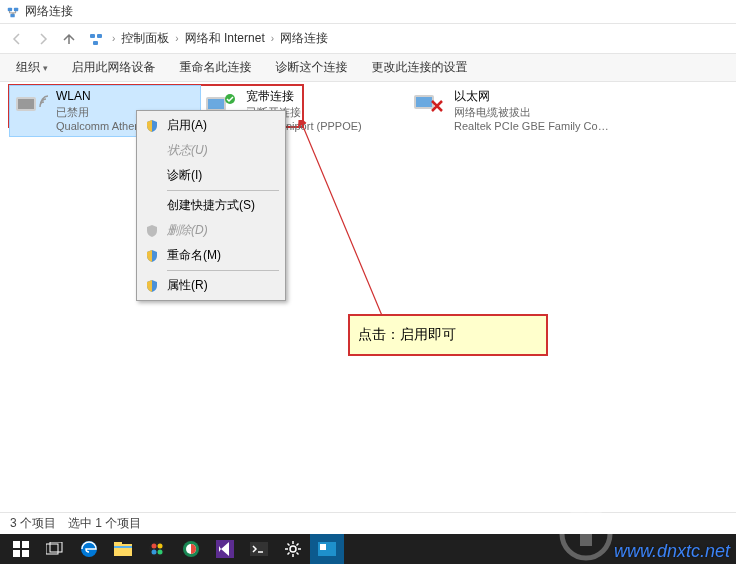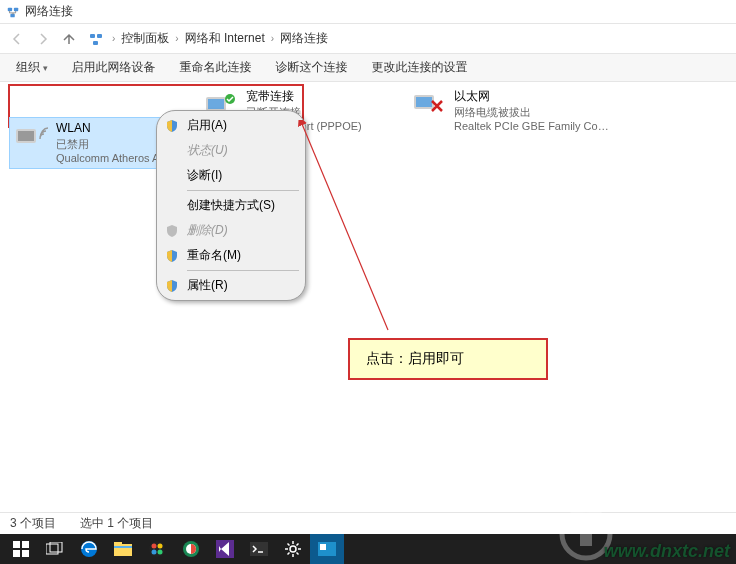--- a/index.html
+++ b/index.html
@@ -17,45 +17,45 @@
     .bc-item { color: #333; padding: 0 2px; cursor: pointer; }
     .bc-sep { color: #888; padding: 0 4px; cursor: pointer; font-size: 10px; }
     
     .toolbar { height: 28px; background: #f7f7f7; display: flex; align-items: center; padding: 0 8px; gap: 8px; border-bottom: 1px solid #e5e5e5; }
     .tb-item { padding: 3px 8px; color: #333; cursor: pointer; display: flex; align-items: center; }
     .tb-drop::after { content: "▾"; margin-left: 3px; font-size: 9px; color: #666; }
     
     .content { position: relative; height: 428px; background: #fff; }
     
     .conn-item { position: absolute; display: flex; align-items: flex-start; padding: 3px 4px; width: 190px; }
-    .conn-item.sel { background: #cce8ff; outline: 1px solid #99d1ff; margin-top: 32px; }
+    .conn-item.sel { background: #cce8ff; outline: 1px solid #99d1ff; }
     .conn-icon { width: 36px; height: 32px; margin-right: 6px; flex-shrink: 0; position: relative; }
     .conn-text { display: flex; flex-direction: column; line-height: 1.3; overflow: hidden; }
     .conn-name { color: #000; white-space: nowrap; }
     .conn-status { color: #6a6a6a; font-size: 11px; white-space: nowrap; }
     .conn-desc { color: #6a6a6a; font-size: 11px; white-space: nowrap; overflow: hidden; text-overflow: ellipsis; }
     
     .highlight { position: absolute; border: 2px solid #d03030; pointer-events: none; }
     
     .ctxmenu { position: absolute; background: #f0f0f0; border: 1px solid #a0a0a0; box-shadow: 2px 2px 4px rgba(0,0,0,0.3); width: 150px; padding: 2px; }
     .ctx-item { display: flex; align-items: center; padding: 4px 8px 4px 4px; cursor: pointer; }
     .ctx-item.disabled { color: #9a9a9a; cursor: default; font-style: italic; }
     .ctx-icon { width: 18px; height: 16px; margin-right: 6px; display: flex; align-items: center; justify-content: center; }
     .ctx-sep { height: 1px; background: #c0c0c0; margin: 2px 4px 2px 28px; }
     .shield { width: 12px; height: 12px; }
     
     .annotation-box { position: absolute; background: #ffffcc; border: 2px solid #d03030; padding: 10px 16px; font-size: 14px; color: #000; }
     .arrow-line { position: absolute; pointer-events: none; }
     
-    .statusbar { position: absolute; bottom: 30px; left: 0; right: 0; height: 22px; display: flex; align-items: center; padding: 0 10px; gap: 24px; font-size: 12px; color: #444; border-top: 1px solid #e5e5e5; background: #fff; }
+    .statusbar { position: absolute; bottom: 30px; left: 0; right: 0; height: 22px; display: flex; align-items: center; padding: 0 10px; gap: 12px; font-size: 12px; color: #444; border-top: 1px solid #e5e5e5; background: #fff; }
     
     .taskbar { position: absolute; bottom: 0; left: 0; right: 0; height: 30px; background: #1f1f1f; display: flex; align-items: center; padding: 0 4px; }
     .tb-btn { width: 34px; height: 30px; display: flex; align-items: center; justify-content: center; cursor: pointer; }
     
-    .watermark { position: absolute; right: 6px; bottom: 2px; color: #14532d; font-size: 18px; font-weight: bold; font-style: italic; text-shadow: 0 0 3px rgba(0,0,0,0.6); }
+    .watermark { position: absolute; right: 6px; bottom: 2px; color: #3b82f6; font-size: 18px; font-weight: normal; font-style: italic; text-shadow: 0 0 3px rgba(0,0,0,0.6); }
     .wm-badge { position: absolute; right: 90px; bottom: 0; opacity: 0.3; }
   </style>
 </head>
 <body>
 
 <div class="titlebar">
   <svg viewBox="0 0 16 16">
       <rect x="2" y="3" width="5" height="4" fill="#4a90d9" rx="1"></rect>
       <rect x="9" y="3" width="5" height="4" fill="#4a90d9" rx="1"></rect>
       <rect x="5" y="10" width="5" height="4" fill="#4a90d9" rx="1"></rect>
@@ -145,21 +145,21 @@
           <path d="M20 22l10-10M30 22L20 12" stroke="#d02020" stroke-width="2.5"></path>
         </svg>
     </div>
     <div class="conn-text">
       <span class="conn-name">以太网</span>
       <span class="conn-status">网络电缆被拔出</span>
       <span class="conn-desc">Realtek PCIe GBE Family Contr...</span>
     </div>
   </div>
 
-  <div class="ctxmenu" style="left:156px; top:28px;border-radius:19px;">
+  <div class="ctxmenu" style="left:136px; top:28px;">
     <div class="ctx-item">
       <span class="ctx-icon">
           <svg class="shield" viewBox="0 0 12 12">
             <path d="M6 0L1 2v4c0 3 2 5 5 6 3-1 5-3 5-6V2z" fill="#4a90d9"></path>
             <path d="M6 0L1 2v4c0 3 2 5 5 6V0z" fill="#f0c040"></path>
           </svg>
         </span>
       <span>启用(A)</span>
     </div>
     <div class="ctx-item disabled">
@@ -206,21 +206,21 @@
 
   <svg class="arrow-line" style="left:298px; top:38px; width:120px; height:220px;">
     <defs>
         <marker id="ah" markerWidth="8" markerHeight="8" refX="1" refY="4" orient="auto">
           <path d="M0 0L8 4L0 8z" fill="#d03030"></path>
         </marker>
       </defs>
     <line x1="90" y1="210" x2="4" y2="4" stroke="#d03030" stroke-width="1.2" marker-end="url(#ah)"></line>
   </svg>
 
-  <div class="annotation-box" style="left:348px; top:256px; width:200px;">
+  <div class="annotation-box" style="left:348px; top:232px; width:200px;padding-left:8px;">
     <span>点击：启用即可</span>
   </div>
 </div>
 
 <div class="statusbar">
   <span>3 个项目</span>
   <span>选中 1 个项目</span>
 </div>
 
 <div class="taskbar">

